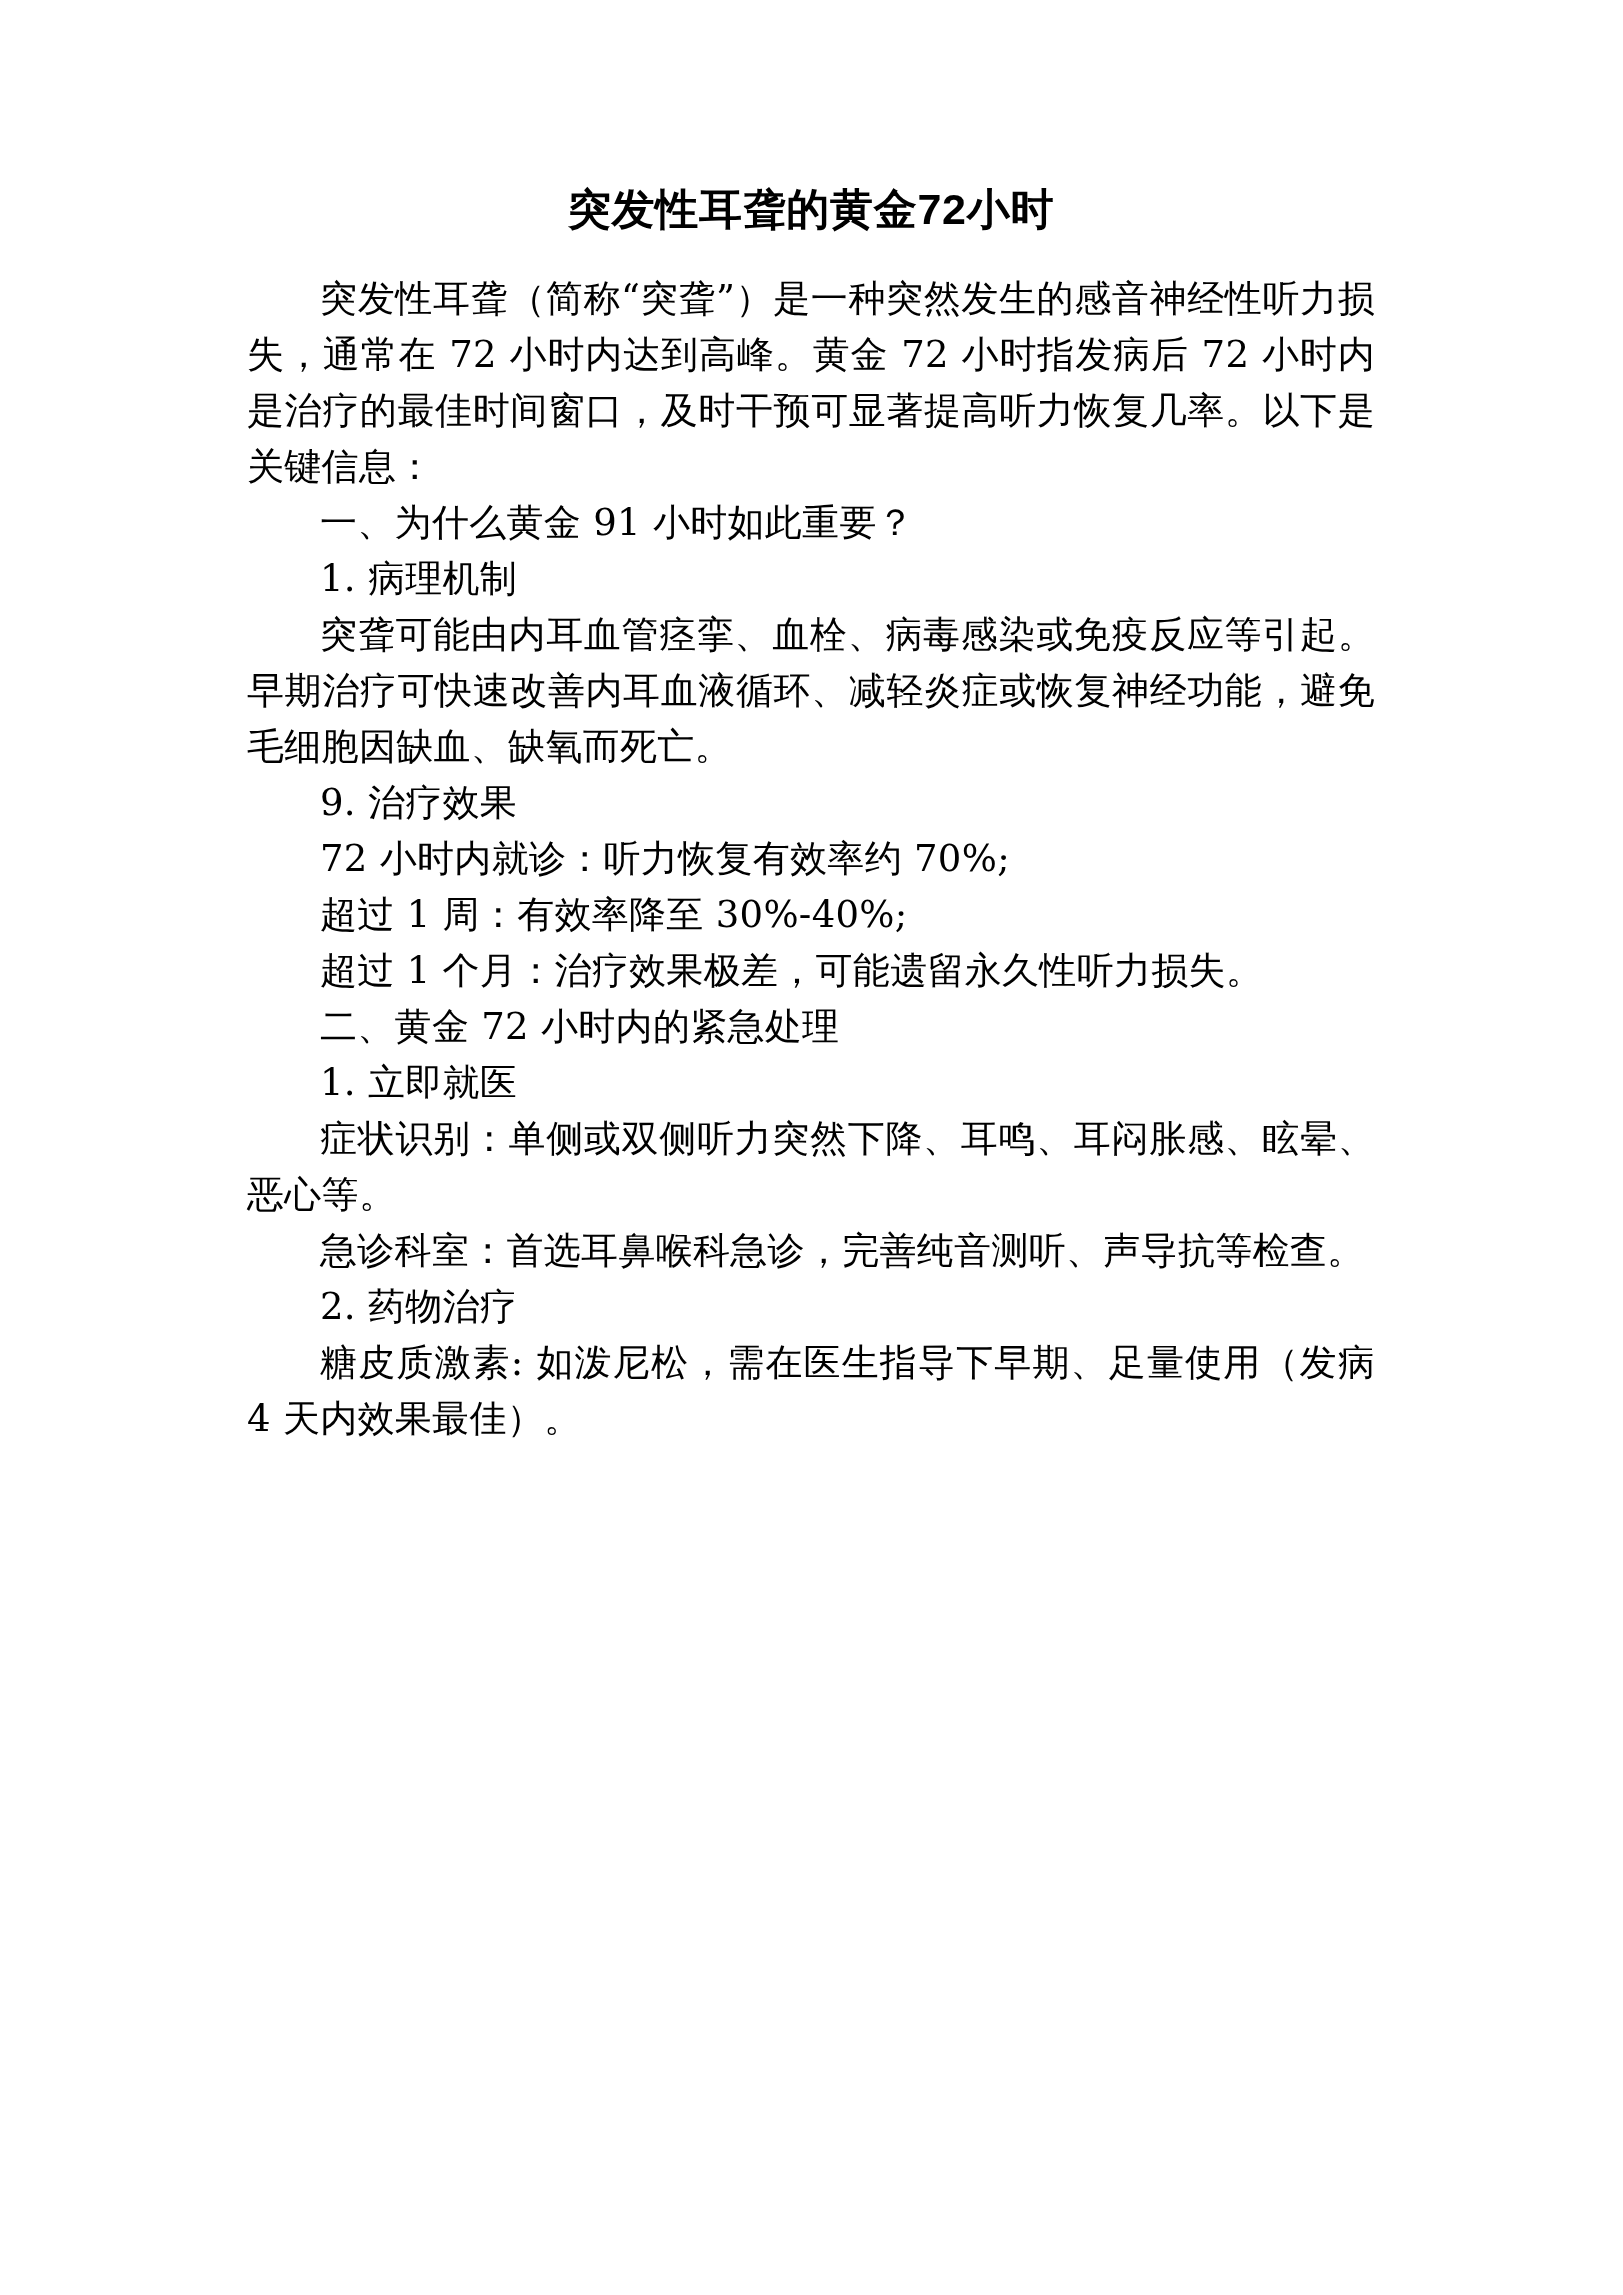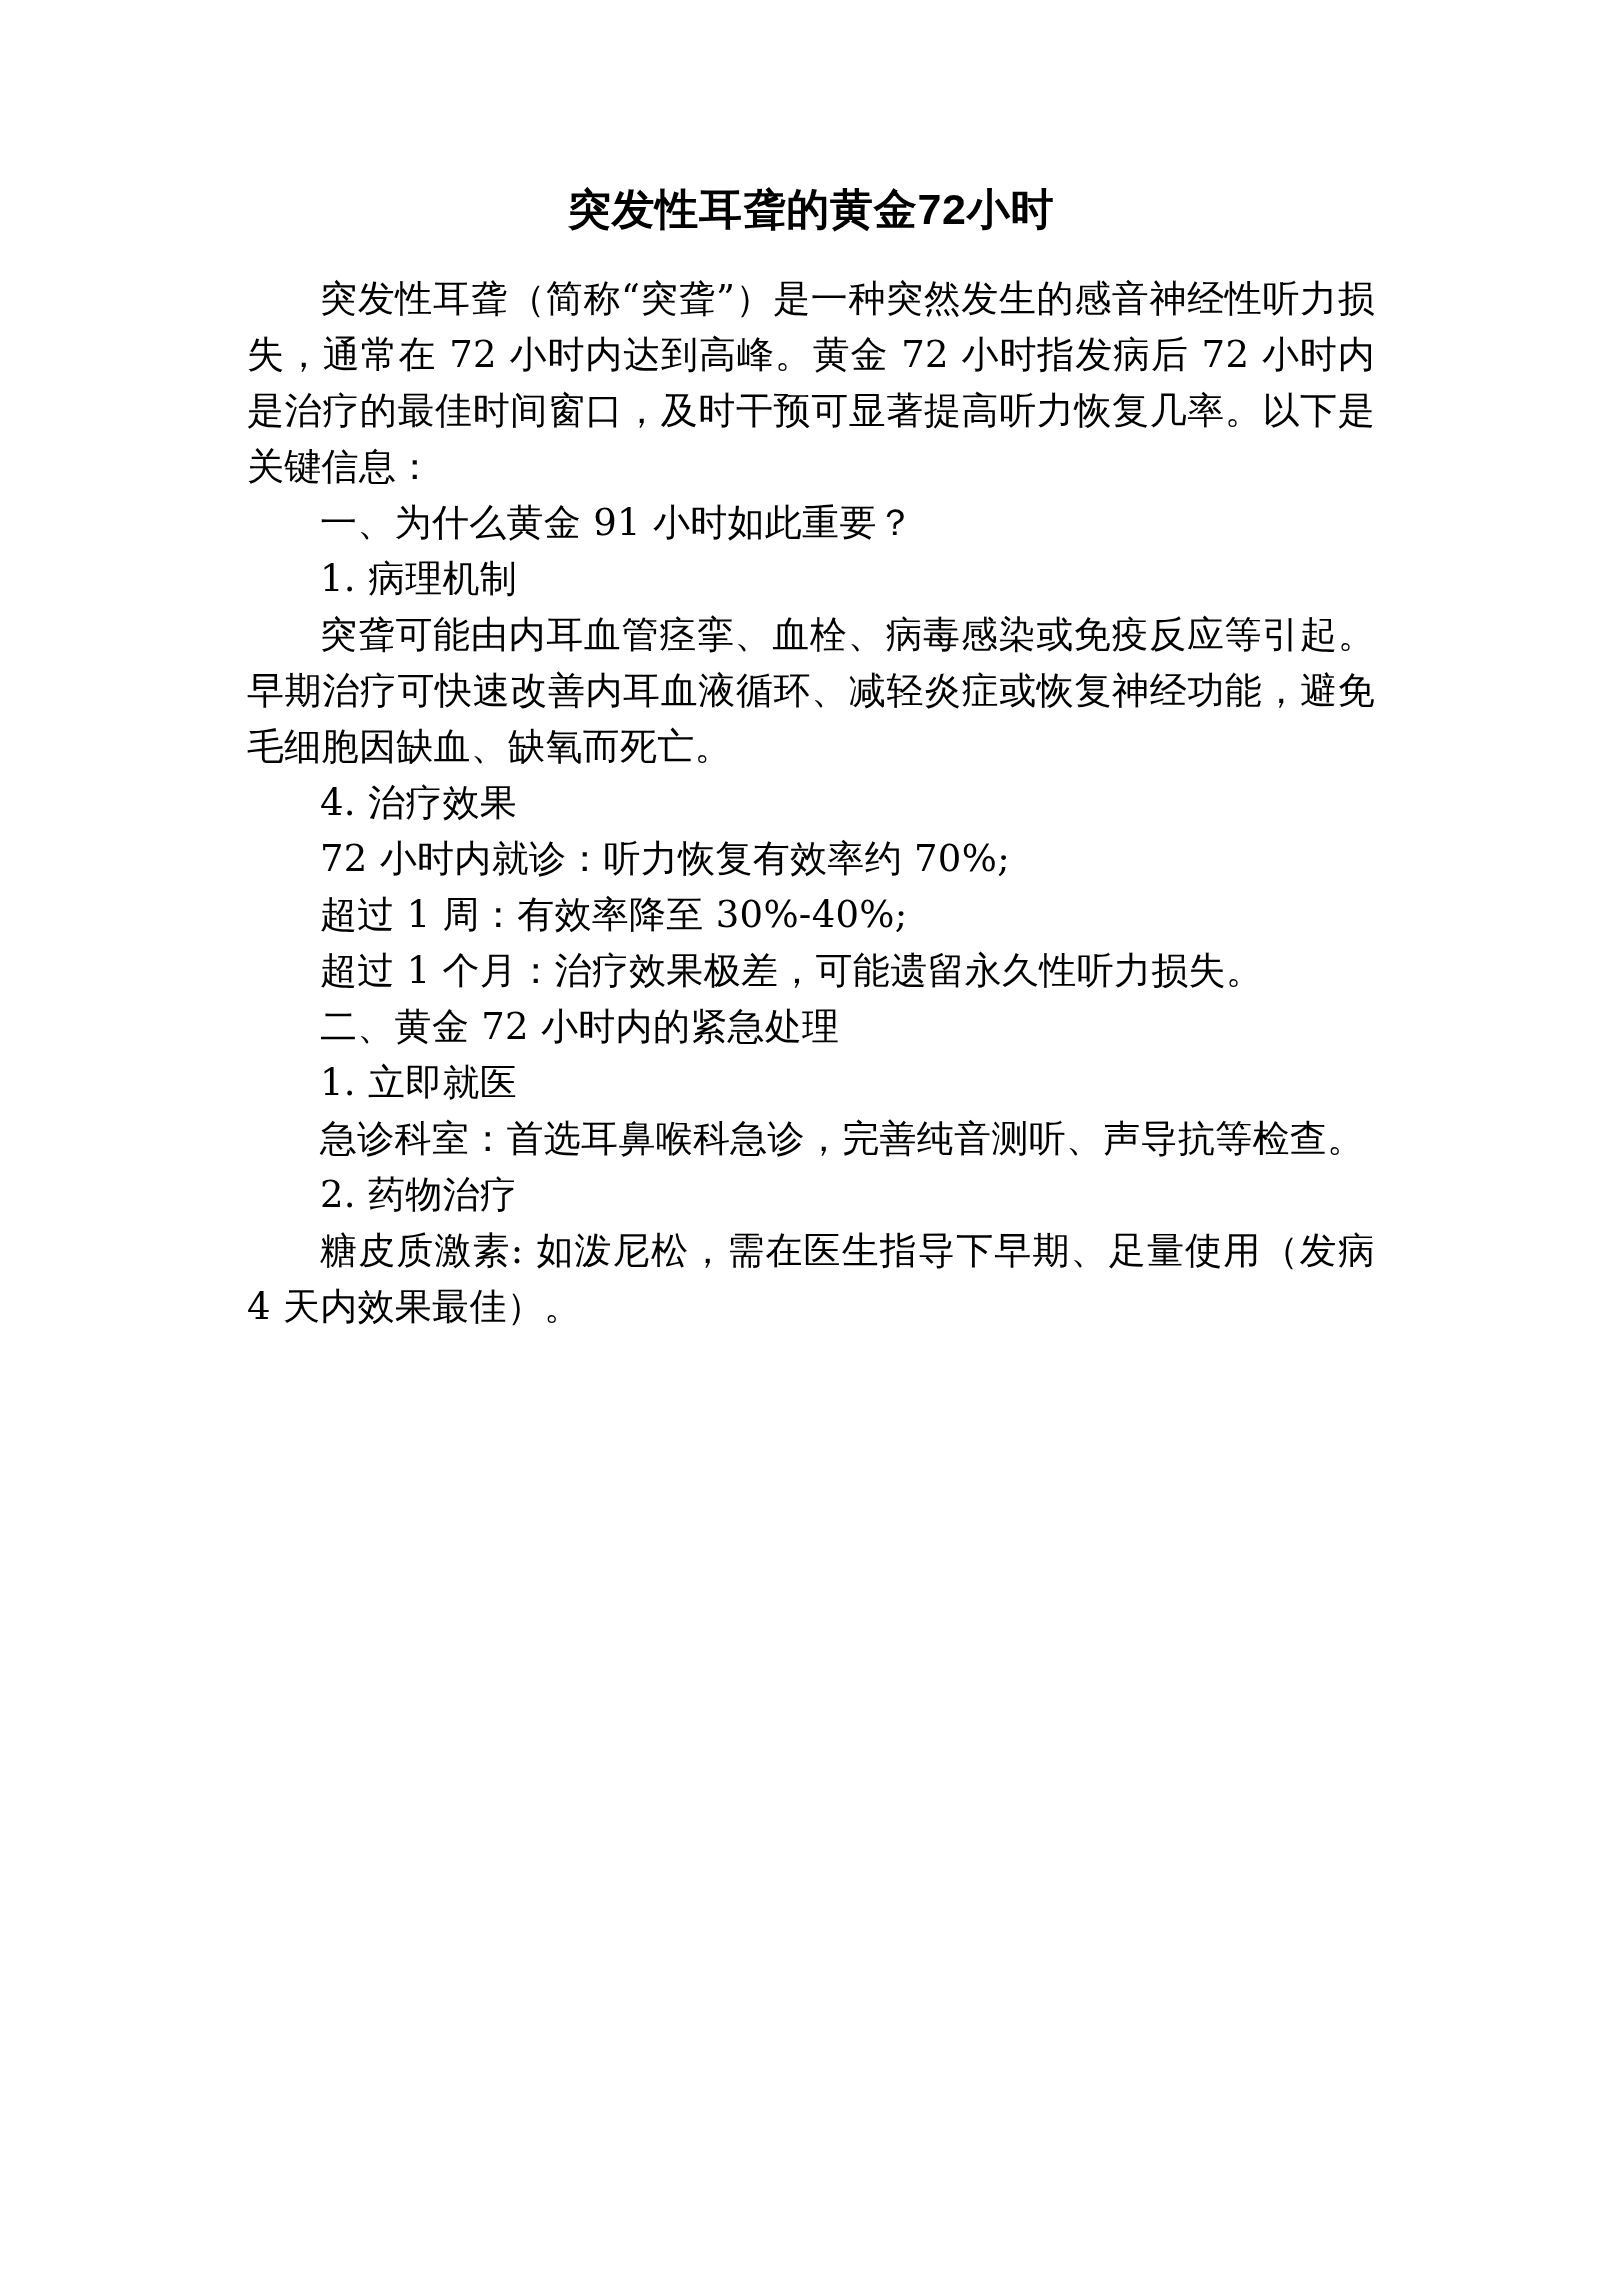--- a/index.html
+++ b/index.html
@@ -57,32 +57,33 @@
     <h1 class="doc-title">突发性耳聋的黄金72小时</h1>
 
     <p class="para indent">突发性耳聋（简称“突聋”）是一种突然发生的感音神经性听力损失，通常在 72 小时内达到高峰。黄金 72 小时指发病后 72 小时内是治疗的最佳时间窗口，及时干预可显著提高听力恢复几率。以下是关键信息：</p>
 
     <p class="para indent">一、为什么黄金 91 小时如此重要？</p>
 
     <p class="para indent">1. 病理机制</p>
 
     <p class="para indent">突聋可能由内耳血管痉挛、血栓、病毒感染或免疫反应等引起。早期治疗可快速改善内耳血液循环、减轻炎症或恢复神经功能，避免毛细胞因缺血、缺氧而死亡。</p>
 
-    <p class="para indent">4. 治疗效果</p>
+    <p class="para indent">9. 治疗效果</p>
 
     <p class="para indent">72 小时内就诊：听力恢复有效率约 70%;</p>
 
     <p class="para indent">超过 1 周：有效率降至 30%-40%;</p>
 
     <p class="para indent">超过 1 个月：治疗效果极差，可能遗留永久性听力损失。</p>
 
     <p class="para indent">二、黄金 72 小时内的紧急处理</p>
 
     <p class="para indent">1. 立即就医</p>
 
+    <p class="para indent">症状识别：单侧或双侧听力突然下降、耳鸣、耳闷胀感、眩晕、恶心等。</p>
 
     <p class="para indent">急诊科室：首选耳鼻喉科急诊，完善纯音测听、声导抗等检查。</p>
 
     <p class="para indent">2. 药物治疗</p>
 
     <p class="para indent">糖皮质激素: 如泼尼松，需在医生指导下早期、足量使用（发病 4 天内效果最佳）。</p>
 
   </div>
 </div>
 

